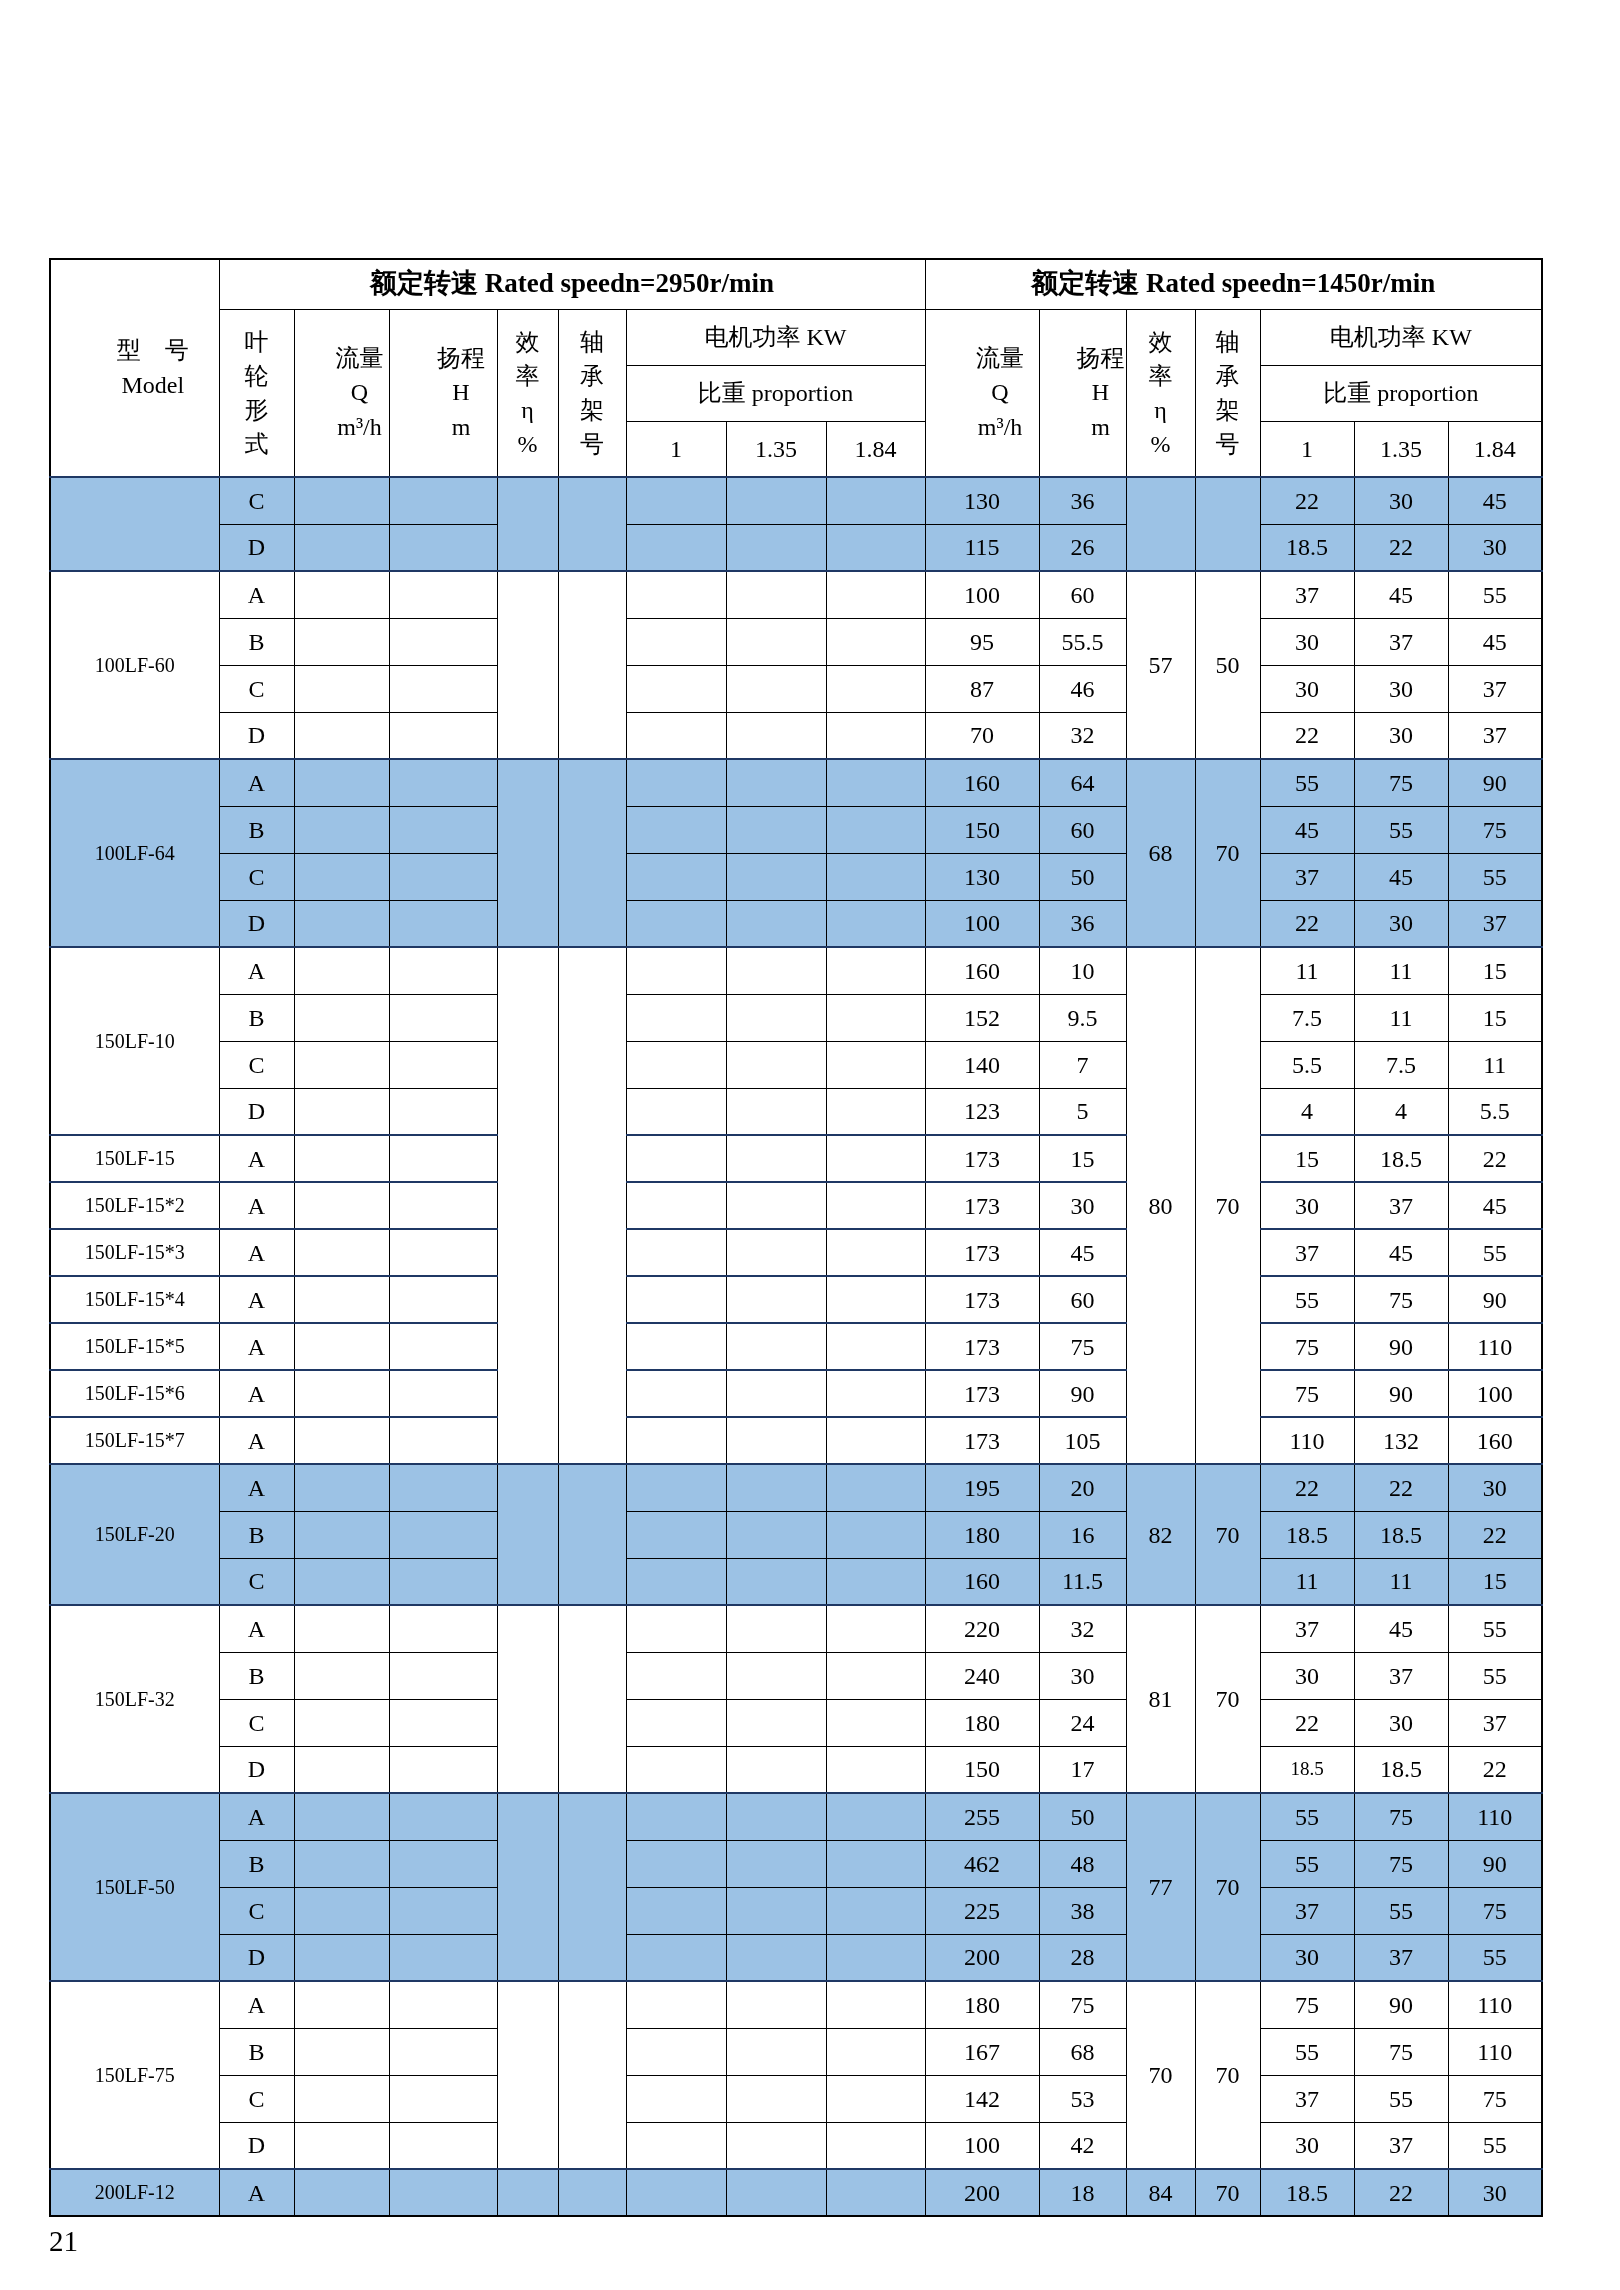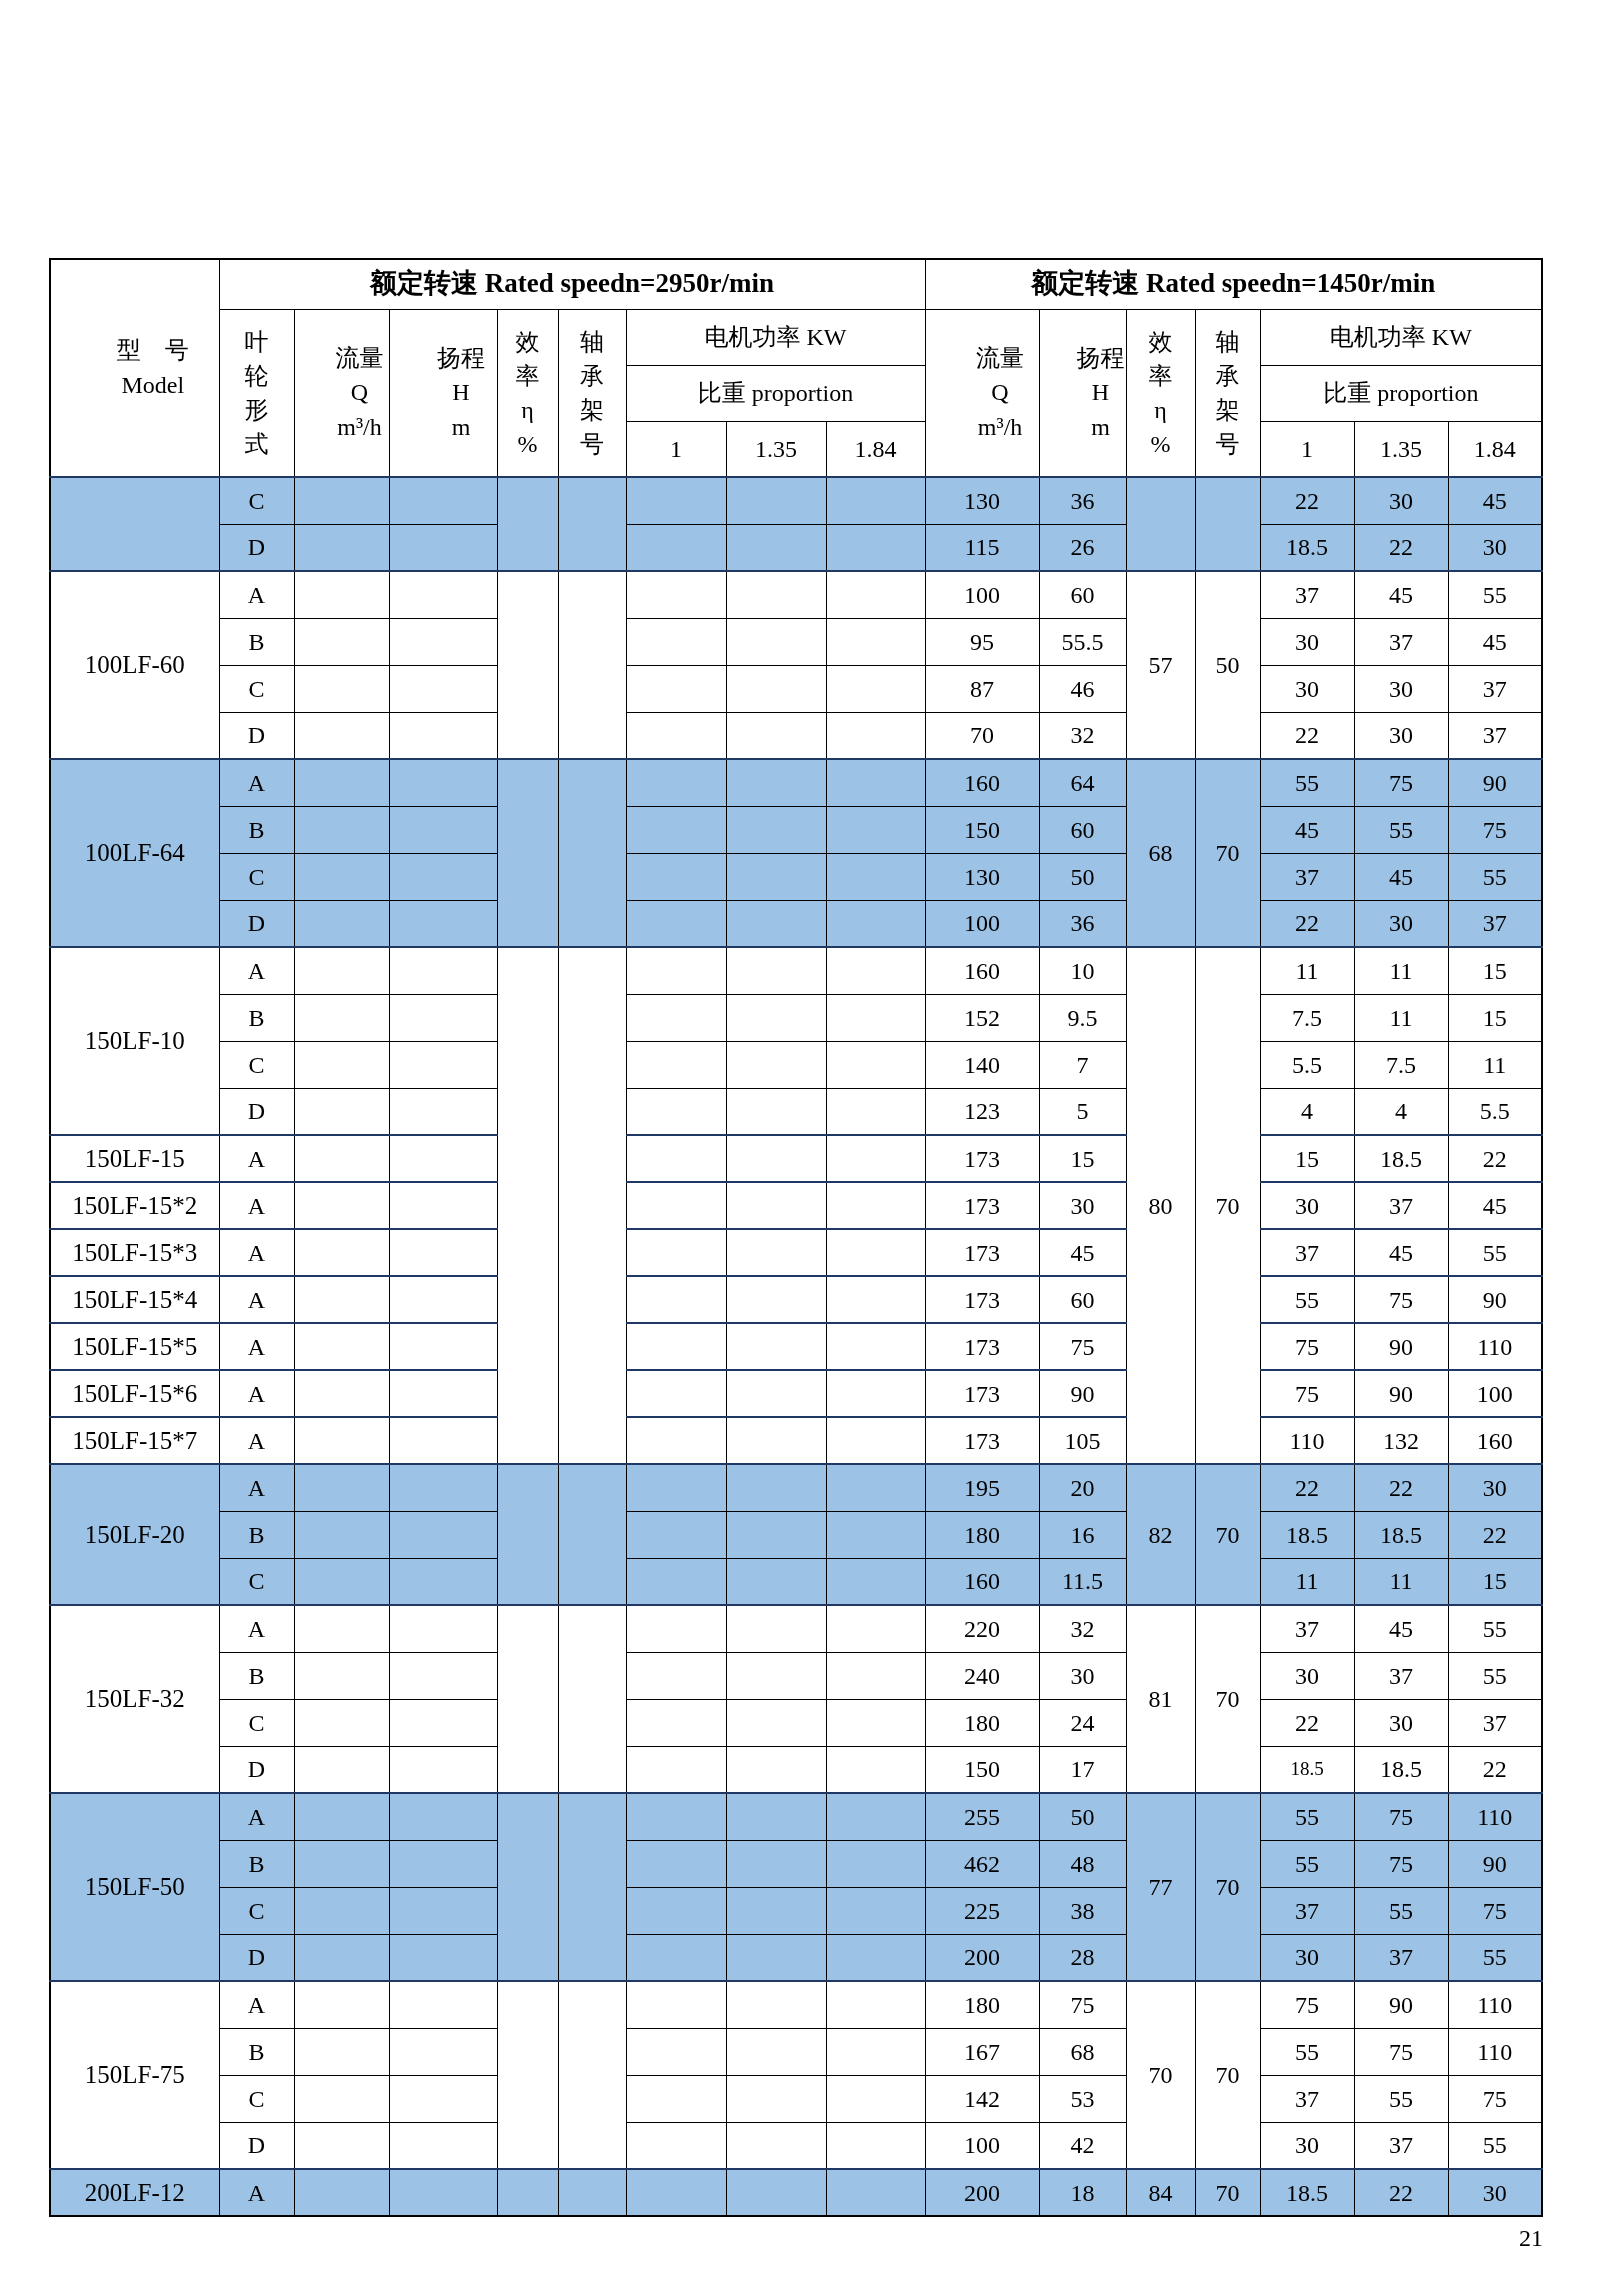--- a/index.html
+++ b/index.html
@@ -13,26 +13,26 @@
     padding:0; font-weight:normal; font-size:24px; line-height:1.25; overflow:hidden;
     white-space:pre-line; }
   thead tr.r1 { height:50px; }
   thead tr.r2 { height:56px; }
   thead tr.r3 { height:56px; }
   thead tr.r4 { height:56px; }
   tbody tr { height:47px; }
   th.speed { font-weight:bold; font-size:27px;margin-left:32px; }
   th.tall  { line-height:1.45;padding-left:36px; }
   th.vtext { line-height:1.42; }
-  td.model { font-size:25px;text-align:center; }
+  td.model { font-size:20px;text-align:center; }
   tbody tr.hl td { background:#9CC2E5; }
   tbody tr.block-start td { border-top:2.7px solid #1F3864; }
   td.small { font-size:19px; }
-  .page-num { position:absolute; left:49px; top:2225px; width:1494px; text-align:right;
-    font-size:24px; }
+  .page-num { position:absolute; left:49px; top:2225px; width:1494px; text-align:left;
+    font-size:29px; }
 </style>
 </head>
 <body>
 
 <div class="sheet">
 
   <table class="spec">
     <colgroup>
       <col style="width:169px">
         <col style="width:75px">

